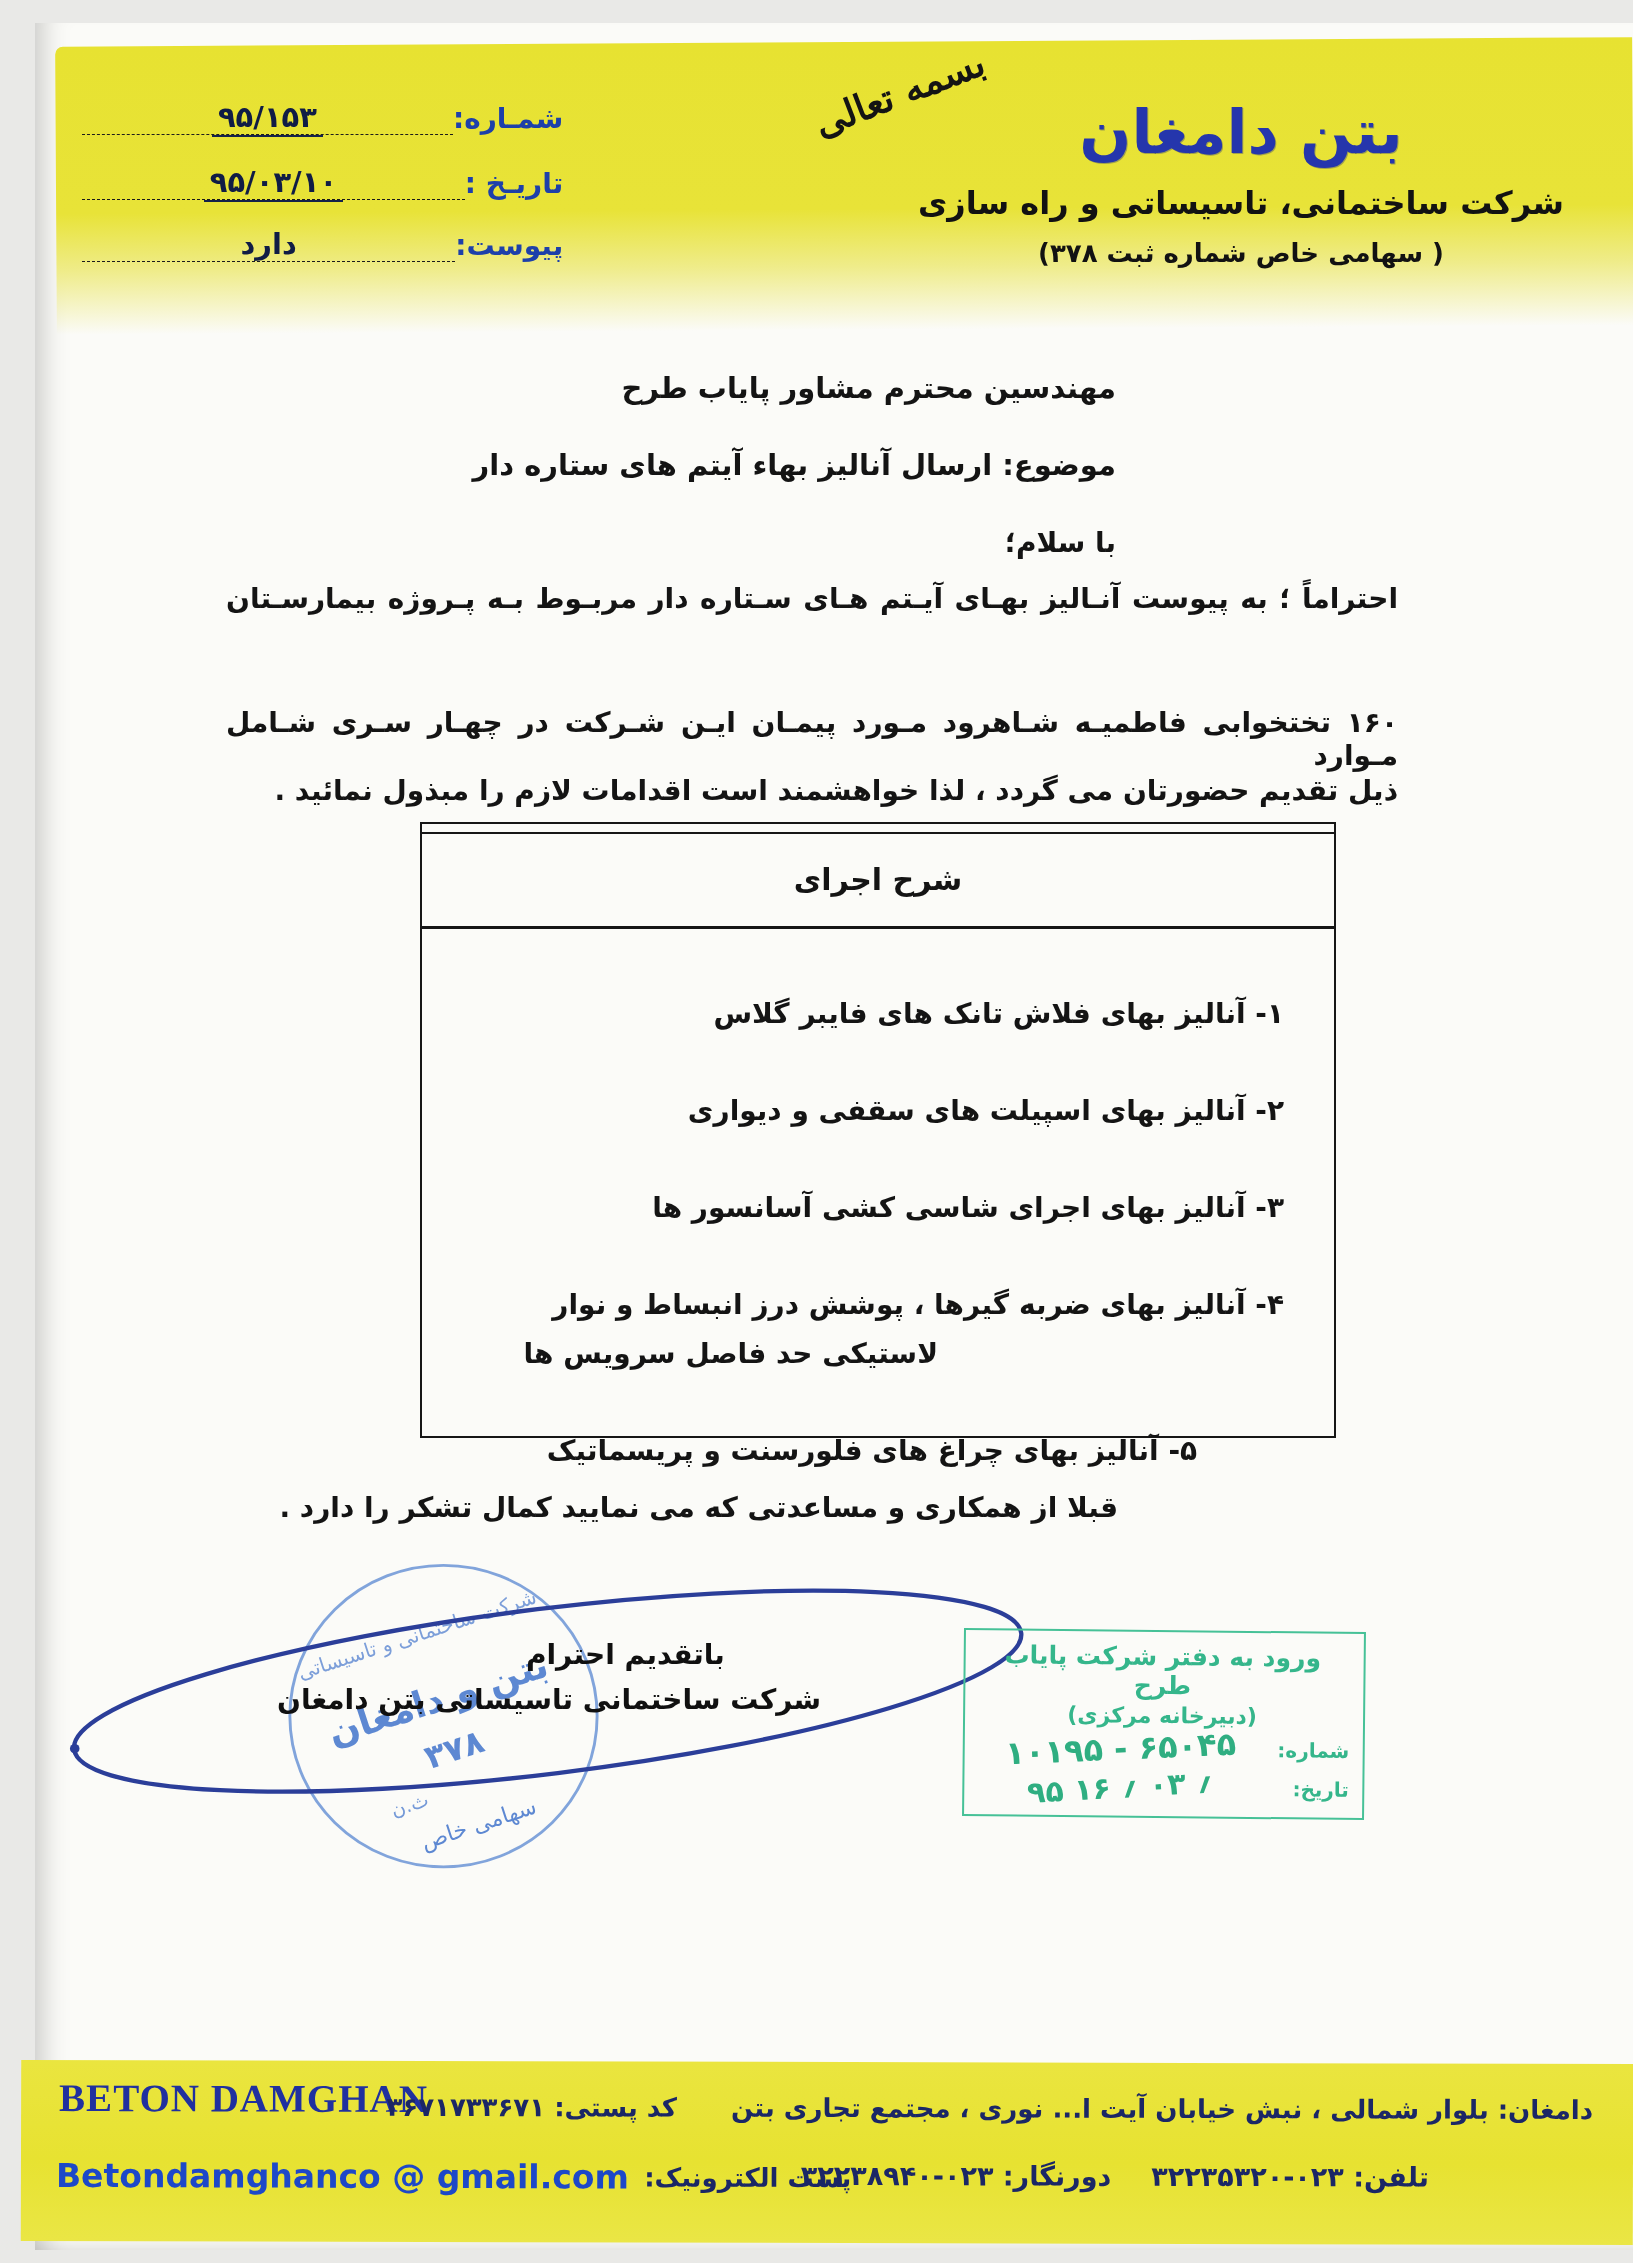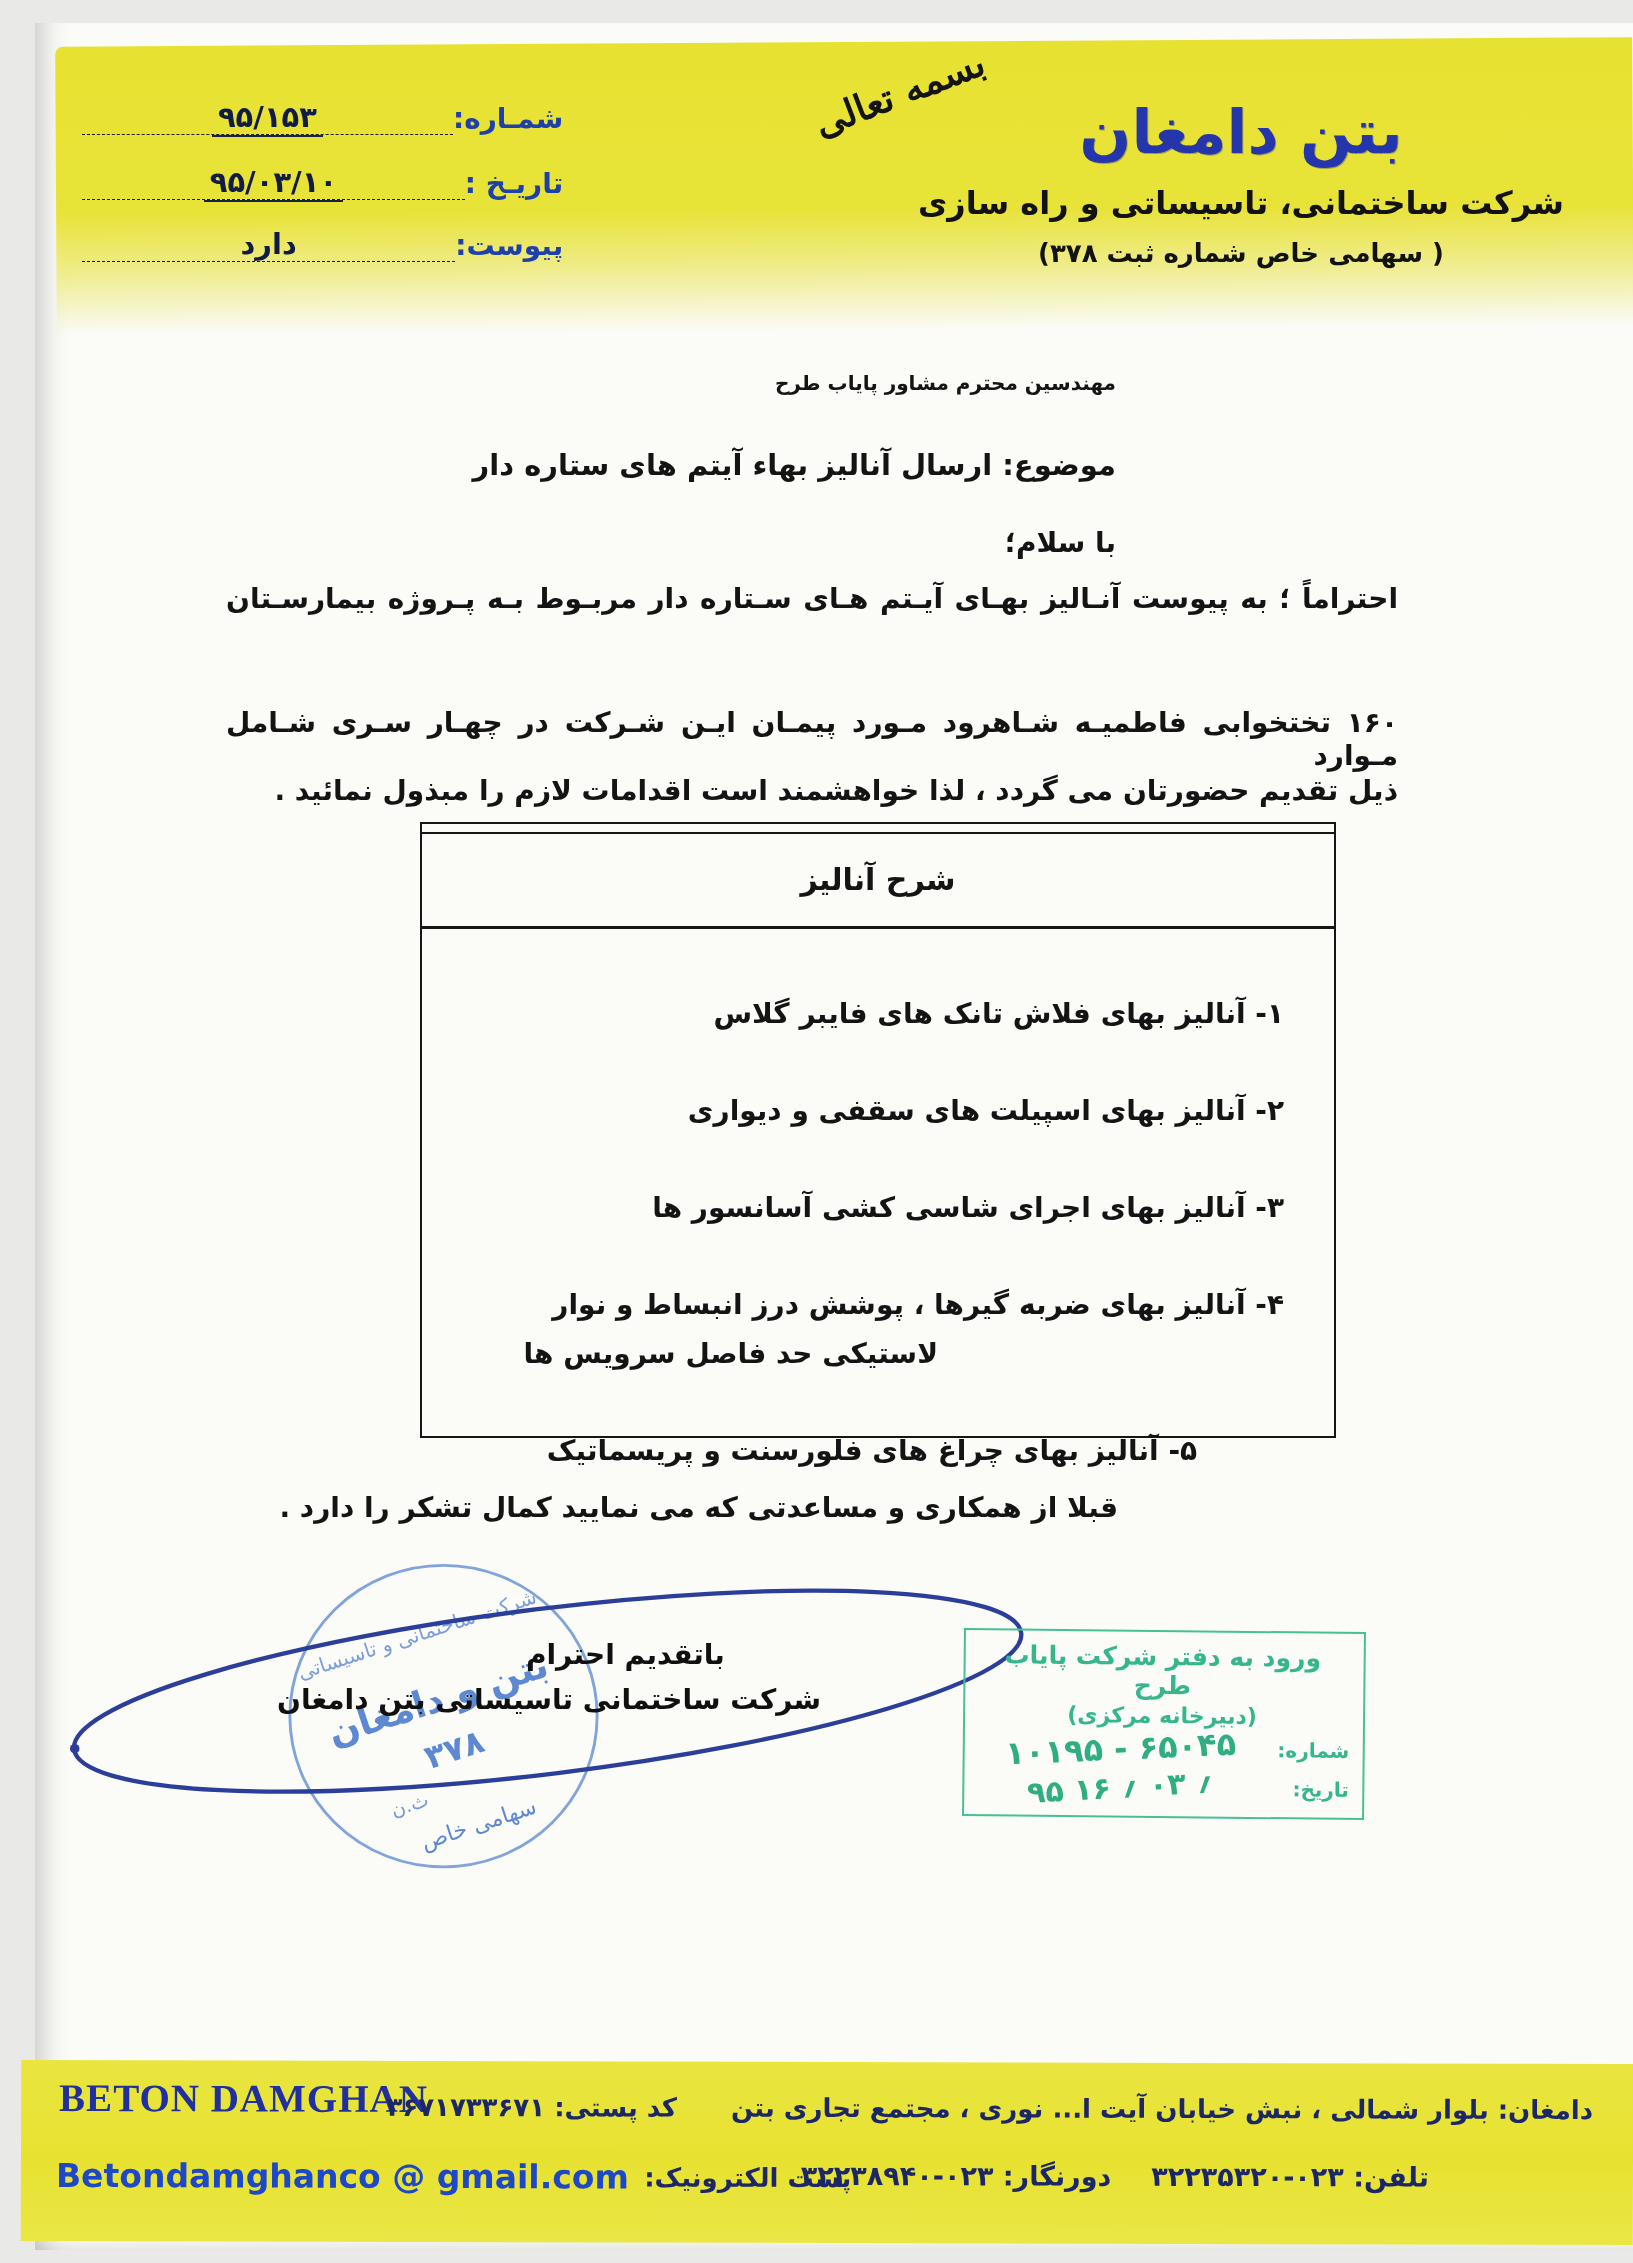--- a/index.html
+++ b/index.html
@@ -95,30 +95,30 @@
   </div>
 
   <div id="bismillah">بسمه تعالی</div>
 
   <div id="company-block">
     <div id="company-name">بتن دامغان</div>
     <div id="company-subtitle">شرکت ساختمانی، تاسیساتی و راه سازی</div>
     <div id="company-reg">( سهامی خاص شماره ثبت ۳۷۸)</div>
   </div>
 
-  <div class="line" style="right:517px;top:371px;font-size:20px;">مهندسین محترم مشاور پایاب طرح</div>
+  <div class="line" style="right:517px;top:371px;font-size:29px;">مهندسین محترم مشاور پایاب طرح</div>
   <div class="line" style="right:517px;top:448px;font-size:29px;">موضوع: ارسال آنالیز بهاء آیتم های ستاره دار</div>
   <div class="line" style="right:517px;top:526px;font-size:28px;">با سلام؛</div>
 
   <div class="para just" style="top:582px;">احتراماً ؛ به پیوست آنـالیز بهـای آیـتم هـای سـتاره دار مربـوط بـه  پـروژه بیمارسـتان</div>
   <div class="para just" style="top:686px;margin-top:20px;">۱۶۰ تختخوابی فاطمیـه شـاهرود مـورد پیمـان ایـن شـرکت در چهـار سـری شـامل مـوارد</div>
   <div class="para" style="top:774px;text-align:right;">ذیل تقدیم حضورتان می گردد ، لذا خواهشمند است اقدامات لازم را مبذول نمائید .</div>
 
   <div id="tbl">
-    <div id="tbl-head">شرح آنالیز</div>
+    <div id="tbl-head">شرح اجرای</div>
     <div id="tbl-body">
       <div class="tbl-item">۱-  آنالیز بهای فلاش تانک های فایبر گلاس</div>
       <div class="tbl-item">۲-  آنالیز بهای اسپیلت های سقفی و دیواری</div>
       <div class="tbl-item">۳-  آنالیز بهای اجرای شاسی کشی آسانسور ها</div>
       <div class="tbl-item">۴-  آنالیز بهای ضربه گیرها ، پوشش درز انبساط و نوار لاستیکی حد فاصل سرویس ها</div>
       <div class="tbl-item" style="margin-bottom:0;text-align:center;">۵-  آنالیز بهای چراغ های فلورسنت و پریسماتیک</div>
     </div>
   </div>
 
   <div class="line" style="right:515px;top:1491px;font-size:28px;">قبلا از همکاری و مساعدتی که می نمایید کمال تشکر را دارد .</div>

